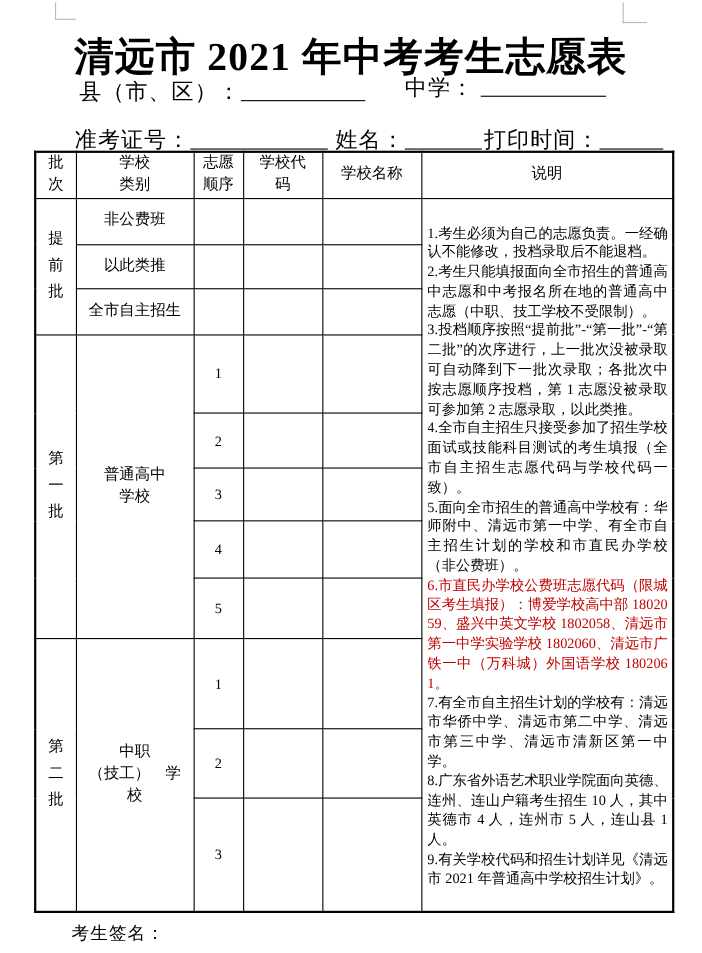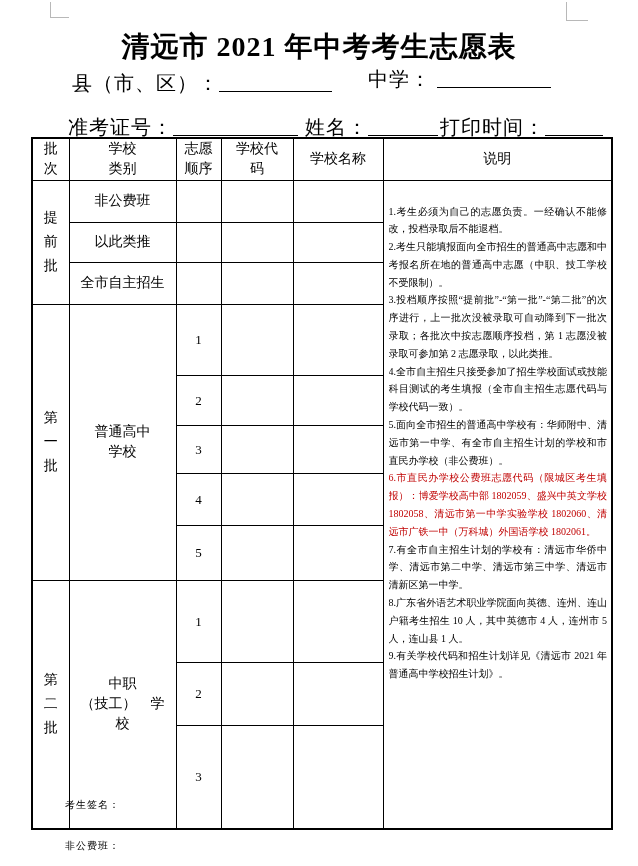--- a/index.html
+++ b/index.html
@@ -8,21 +8,21 @@
     font-family:"Liberation Serif","DejaVu Serif",serif; color:#000;
     overflow:hidden;
   }
   
   .crop { position:absolute; border-left:1px solid #b8b8b8; border-bottom:1px solid #b8b8b8; }
   #crop-tl { left:50px; top:2px; width:18px; height:15px; }
   #crop-tr { left:566px; top:2px; width:21px; height:18px; }
 
   .title {
     position:absolute; top:28px; left:0; width:100%;
-    text-align:center; font-size:28px; font-weight:bold; letter-spacing:1px;
+    text-align:center; font-size:36px; font-weight:bold; letter-spacing:1px;
   }
 
   .frow { position:absolute; white-space:nowrap; font-size:20px; letter-spacing:1px; }
   #frow-county { left:72px; top:70px; }
   #frow-school { left:368px; top:66px; }
   #frow-2      { left:68px;  top:114px; }
   .blank {
     display:inline-block; border-bottom:1px solid #000;
     height:14px; vertical-align:-2px;
   }
@@ -39,24 +39,24 @@
   #vtable td {
     border:1px solid #000; text-align:center; vertical-align:middle;
     font-size:14px; line-height:20px; padding:0; white-space:pre-line;
     overflow:hidden;
   }
   #vtable td.vert { line-height:24px; }
   #vtable td.order { font-size:13px; font-family:"Liberation Serif","DejaVu Serif",serif; }
   #vtable td.notes-cell { vertical-align:top; text-align:left; padding:2px 4px 0 5px; }
   .notes-content { height:605px; overflow:hidden; }
   .note {
-    font-size:10px; line-height:17.8px; text-align:justify;
+    font-size:13px; line-height:17.8px; text-align:justify;
     word-break:break-all; white-space:normal;
   }
-  .sig { position:absolute; left:65px; font-size:10px; letter-spacing:1px; }
+  .sig { position:absolute; left:65px; font-size:16px; letter-spacing:1px;margin-top:41px; }
   #sig-student { top:798px; }
   #sig-parent  { top:839px; }
 </style>
 </head>
 <body>
 
 <div class="crop" id="crop-tl"></div>
 <div class="crop" id="crop-tr"></div>
 
 <div class="title">清远市 2021 年中考考生志愿表</div>

